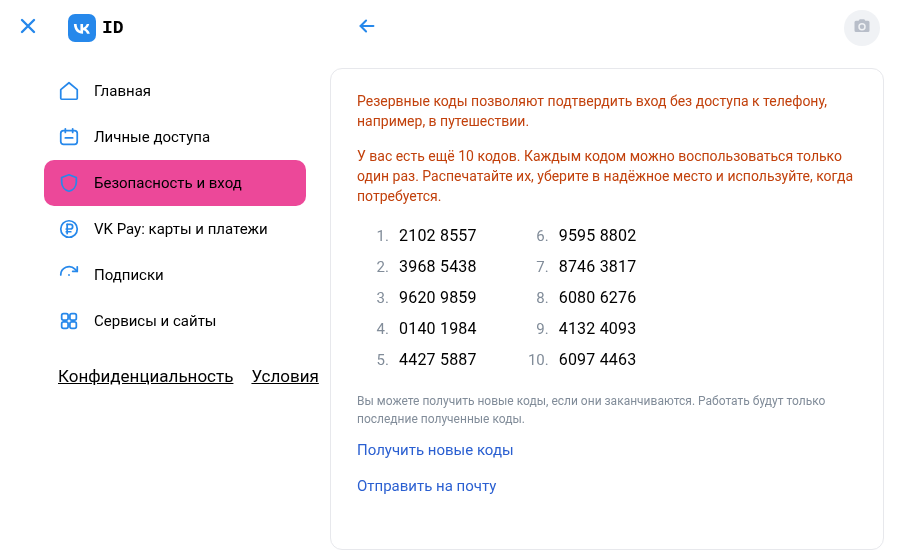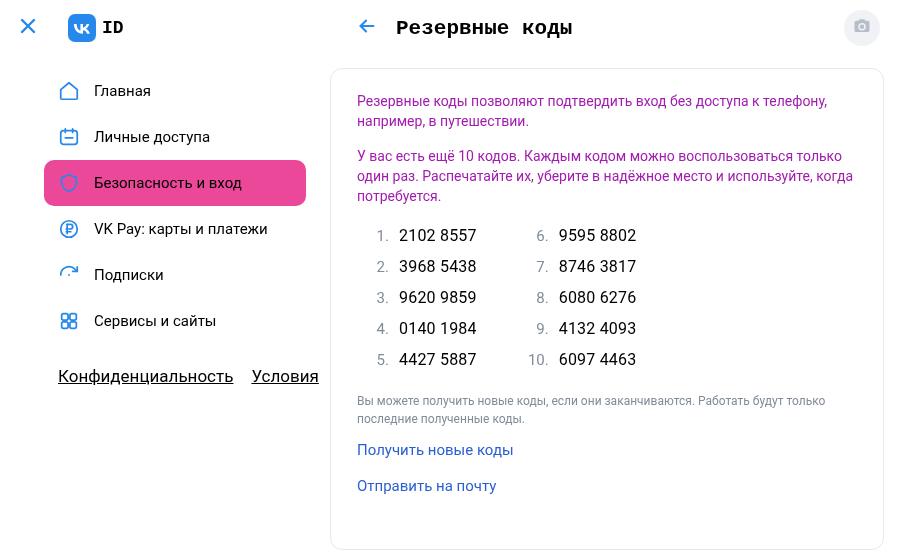--- a/index.html
+++ b/index.html
@@ -91,21 +91,21 @@
     flex: 1;
     background:#fff;
     border-radius: 12px;
     border:1px solid #e7e8ec;
     padding: 22px 26px;
     box-shadow: 0 0 0 rgba(0,0,0,0);
     overflow:auto;
   }
   .desc {
     font-size: 14px;
-    color:#a21caf;
+    color:#c2410c;
     line-height:1.45;
     margin-bottom:14px;
   }
   .codes {
     display:flex;
     gap: 50px;
     margin: 20px 0 24px 10px;
     font-size:16px;
   }
   .code-col { display:flex; flex-direction:column; gap:12px; }
@@ -142,21 +142,20 @@
   </div>
   <div class="title-block">
     <div class="back-btn">
       <span>
         <svg width="22" height="22" viewBox="0 0 24 24" fill="none" stroke="currentColor" stroke-width="2.2" stroke-linecap="round" stroke-linejoin="round">
             <path d="M19 12H5"></path>
             <path d="M11 18l-6-6 6-6"></path>
           </svg>
       </span>
     </div>
-    <h1 class="page-title">Резервные коды</h1>
   </div>
   <div class="avatar">
     <span>
       <svg width="18" height="18" viewBox="0 0 24 24" fill="currentColor">
           <path d="M9 3l-1.5 2H4a2 2 0 0 0-2 2v11a2 2 0 0 0 2 2h16a2 2 0 0 0 2-2V7a2 2 0 0 0-2-2h-3.5L15 3H9zm3 5a5 5 0 1 1 0 10 5 5 0 0 1 0-10zm0 2a3 3 0 1 0 0 6 3 3 0 0 0 0-6z"></path>
         </svg>
     </span>
   </div>
 </div>
 

